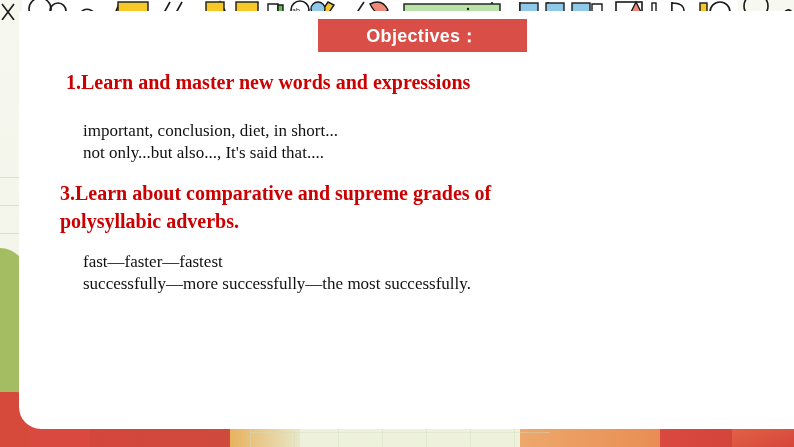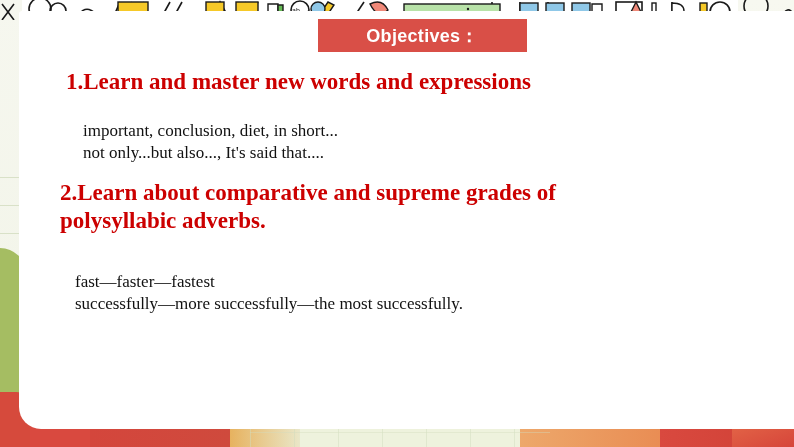--- a/index.html
+++ b/index.html
@@ -155,38 +155,38 @@
   }
 
   
   .content { position: absolute; left: 0; top: 0; right: 0; bottom: 0; }
 
   .head-red {
     position: absolute;
     color: #cc0000;
     font-family: "Liberation Serif", serif;
     font-weight: bold;
-    font-size: 23px;
+    font-size: 20px;
     line-height: 28px;
     white-space: pre-line;
   }
   .obj1-head { left: 47px; top: 57px; }
   .obj2-head { left: 41px; top: 168px; width: 560px; }
   .obj3-head { left: 41px; top: 312px; width: 600px; }
 
   .sub-black {
     position: absolute;
     color: #111111;
     font-family: "Liberation Serif", serif;
     font-size: 17px;
     line-height: 22px;
     white-space: pre-line;
   }
   .obj1-sub { left: 64px; top: 109px; }
-  .obj2-sub { left: 56px; top: 240px; margin-top: 20px; }
+  .obj2-sub { left: 64px; top: 240px; }
 </style>
 </head>
 <body>
 
 <div id="stage">
 
   <div class="bg-layer">
     <div class="bg-left-strip"></div>
     <div class="bg-left-lines"></div>
     <div class="bg-right-strip"></div>
@@ -252,21 +252,21 @@
     <div class="banner">
       <span class="banner-text">Objectives：</span>
     </div>
 
     <div class="content">
 
       <div class="head-red obj1-head">1.Learn and master new words and expressions</div>
       <div class="sub-black obj1-sub">important, conclusion, diet, in short...
 not only...but also..., It's said that....</div>
 
-      <div class="head-red obj2-head">2.Learn about comparative and supreme grades of
+      <div class="head-red obj2-head">3.Learn about comparative and supreme grades of
 polysyllabic adverbs.</div>
       <div class="sub-black obj2-sub">fast—faster—fastest
 successfully—more successfully—the most successfully.</div>
 
 
     </div>
   </div>
 
 </div>
 

